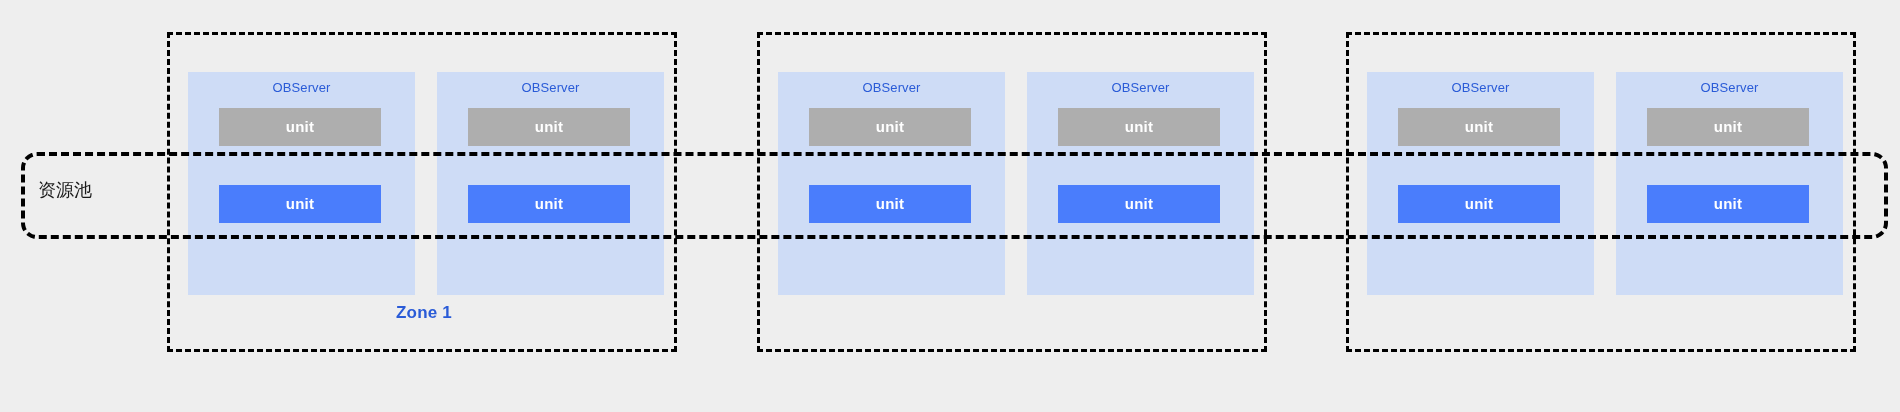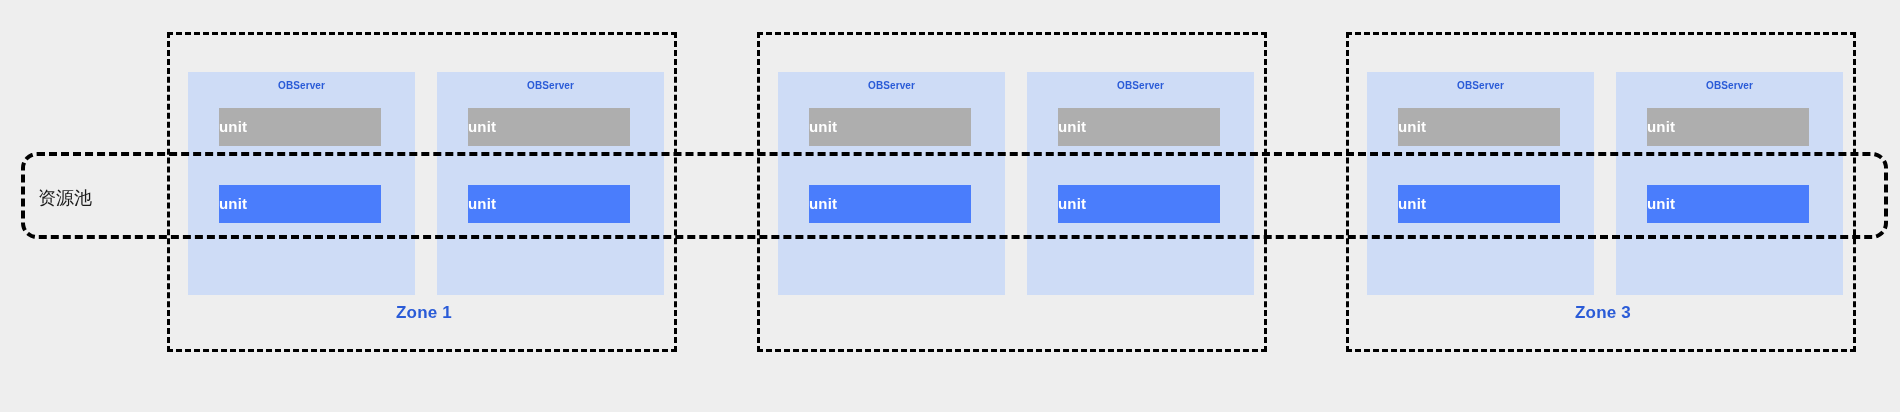--- a/index.html
+++ b/index.html
@@ -60,33 +60,34 @@
   .observer-left  { left: 18px; }   
   .observer-right { left: 267px; }  
 
   .observer-title {
     position: absolute;
     top: 9px;
     left: 0;
     right: 0;
     text-align: center;
     color: #2a5bd7;
-    font-size: 10px;
-    font-weight: bold;
+    font-size: 13px;
+    font-weight: normal;
     line-height: 1;
     letter-spacing: 0.1px;
   }
 
   
   .unit {
     position: absolute;
     left: 31px;           
     width: 162px;
     height: 38px;
     line-height: 38px;
+    text-align: center;
     color: #ffffff;
     font-size: 15px;
     font-weight: bold;
     letter-spacing: 0.2px;
   }
   .unit-gray {
     top: 36px;            
     background: #aeaeae;
   }
   .unit-blue {
@@ -103,21 +104,21 @@
     height: 87px;
     box-sizing: border-box;
     border: 4px dashed #000000;
     border-radius: 16px;
     background: transparent;
     pointer-events: none;
   }
   .pool-label {
     position: absolute;
     left: 38px;
-    top: 160px;
+    top: 152px;
     width: 150px;
     color: #1a1a1a;
     font-size: 18px;
     line-height: 1.42;
     white-space: pre-line;
   }
   .pool-label-cn { display: block; }
   .pool-label-id { display: block; }
 </style>
 </head>
@@ -165,21 +166,20 @@
       <div class="unit unit-gray">unit</div>
       <div class="unit unit-blue">unit</div>
     </div>
 
     <div class="observer observer-right">
       <div class="observer-title">OBServer</div>
       <div class="unit unit-gray">unit</div>
       <div class="unit unit-blue">unit</div>
     </div>
 
-    <div class="zone-label">Zone 3</div>
   </div>
 
   <div class="pool-band"></div>
 
   <div class="pool-label">
     <span class="pool-label-cn">资源池</span>
   </div>
 
 </div>
 

